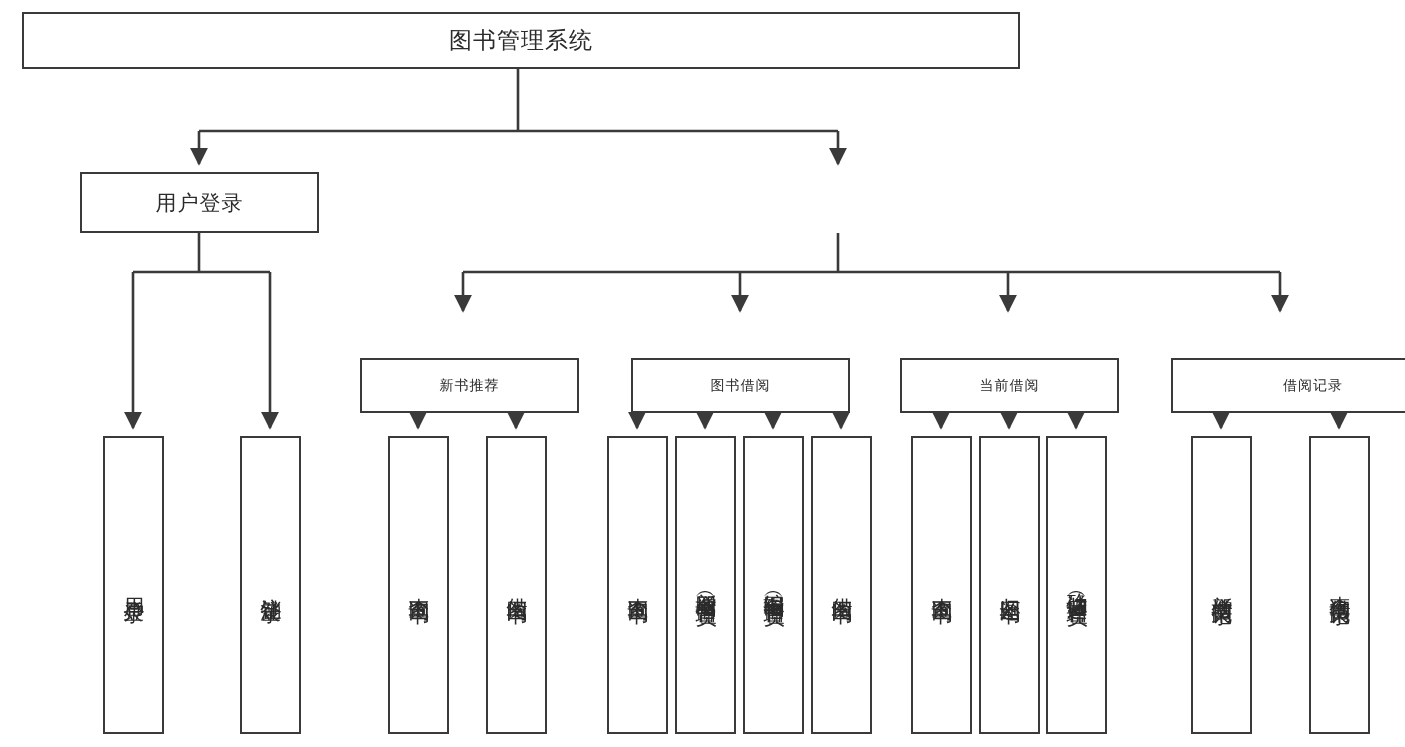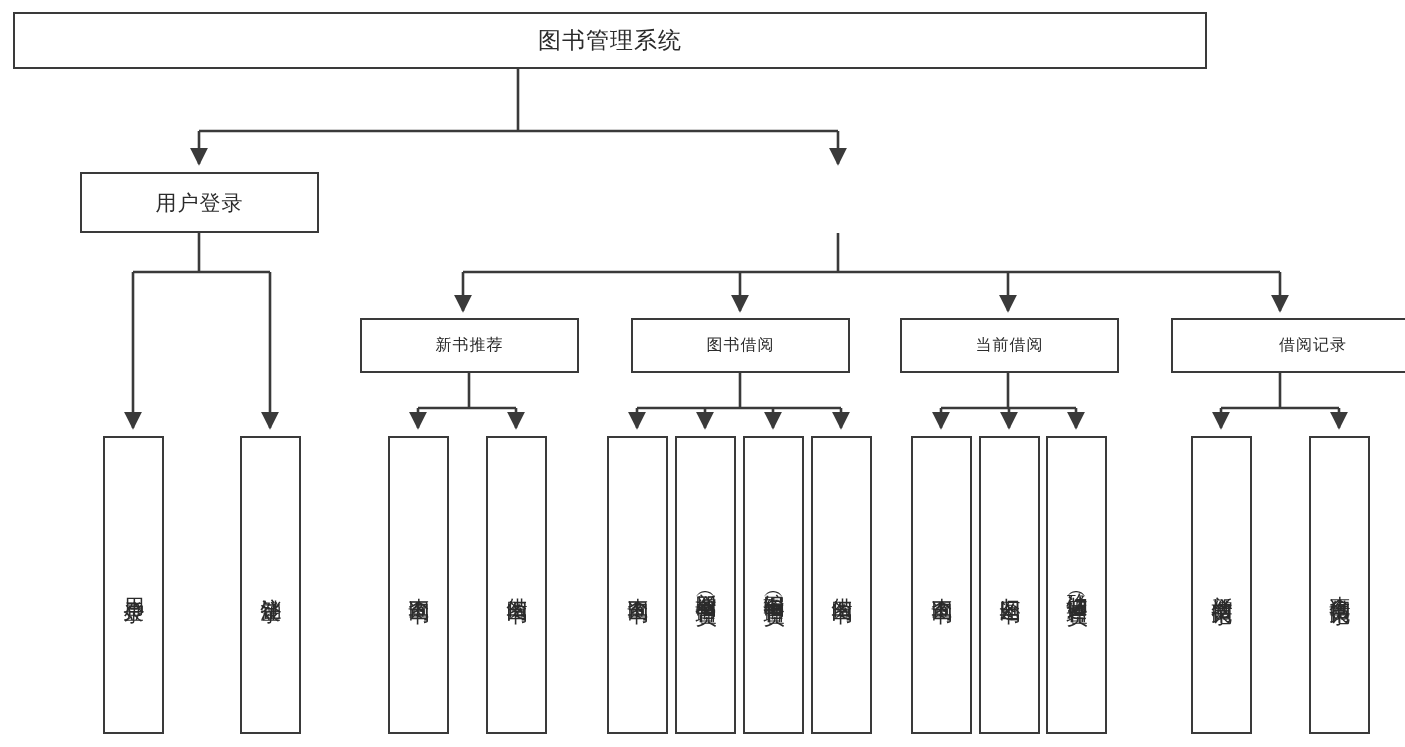--- a/index.html
+++ b/index.html
@@ -39,22 +39,23 @@
   }
   .node.level-0 {
     font-size: 23px;
     letter-spacing: 1px;
   }
   .node.level-1 {
     font-size: 21px;
     letter-spacing: 1px;
   }
   .node.level-2 {
-    font-size: 16px;
+    font-size: 14px;
     letter-spacing: 1px;
+    margin-top: 40px;
   }
   .node.leaf {
     font-size: 21px;
     align-items: center;
     justify-content: center;
     padding: 6px 0;
   }
   .vlabel {
     writing-mode: vertical-rl;
     text-orientation: upright;
@@ -122,21 +123,21 @@
       <path d="M 1009 408 L 1009 428" marker-end="url(#arrow)"></path>
       <path d="M 1076 408 L 1076 428" marker-end="url(#arrow)"></path>
 
       <path d="M 1280 373 L 1280 408"></path>
       <path d="M 1221 408 L 1339 408"></path>
       <path d="M 1221 408 L 1221 428" marker-end="url(#arrow)"></path>
       <path d="M 1339 408 L 1339 428" marker-end="url(#arrow)"></path>
     </g>
   </svg>
 
-  <div class="node level-0" style="left:13px; top:12px; width:1194px; height:57px;">
+  <div class="node level-0" style="left:22px; top:12px; width:998px; height:57px;">
     <span>图书管理系统</span>
   </div>
 
   <div class="node level-1" style="left:80px; top:172px; width:239px; height:61px;">
     <span>用户登录</span>
   </div>
 
   <div class="node level-2" style="left:360px; top:318px; width:219px; height:55px;">
     <span>新书推荐</span>
   </div>

